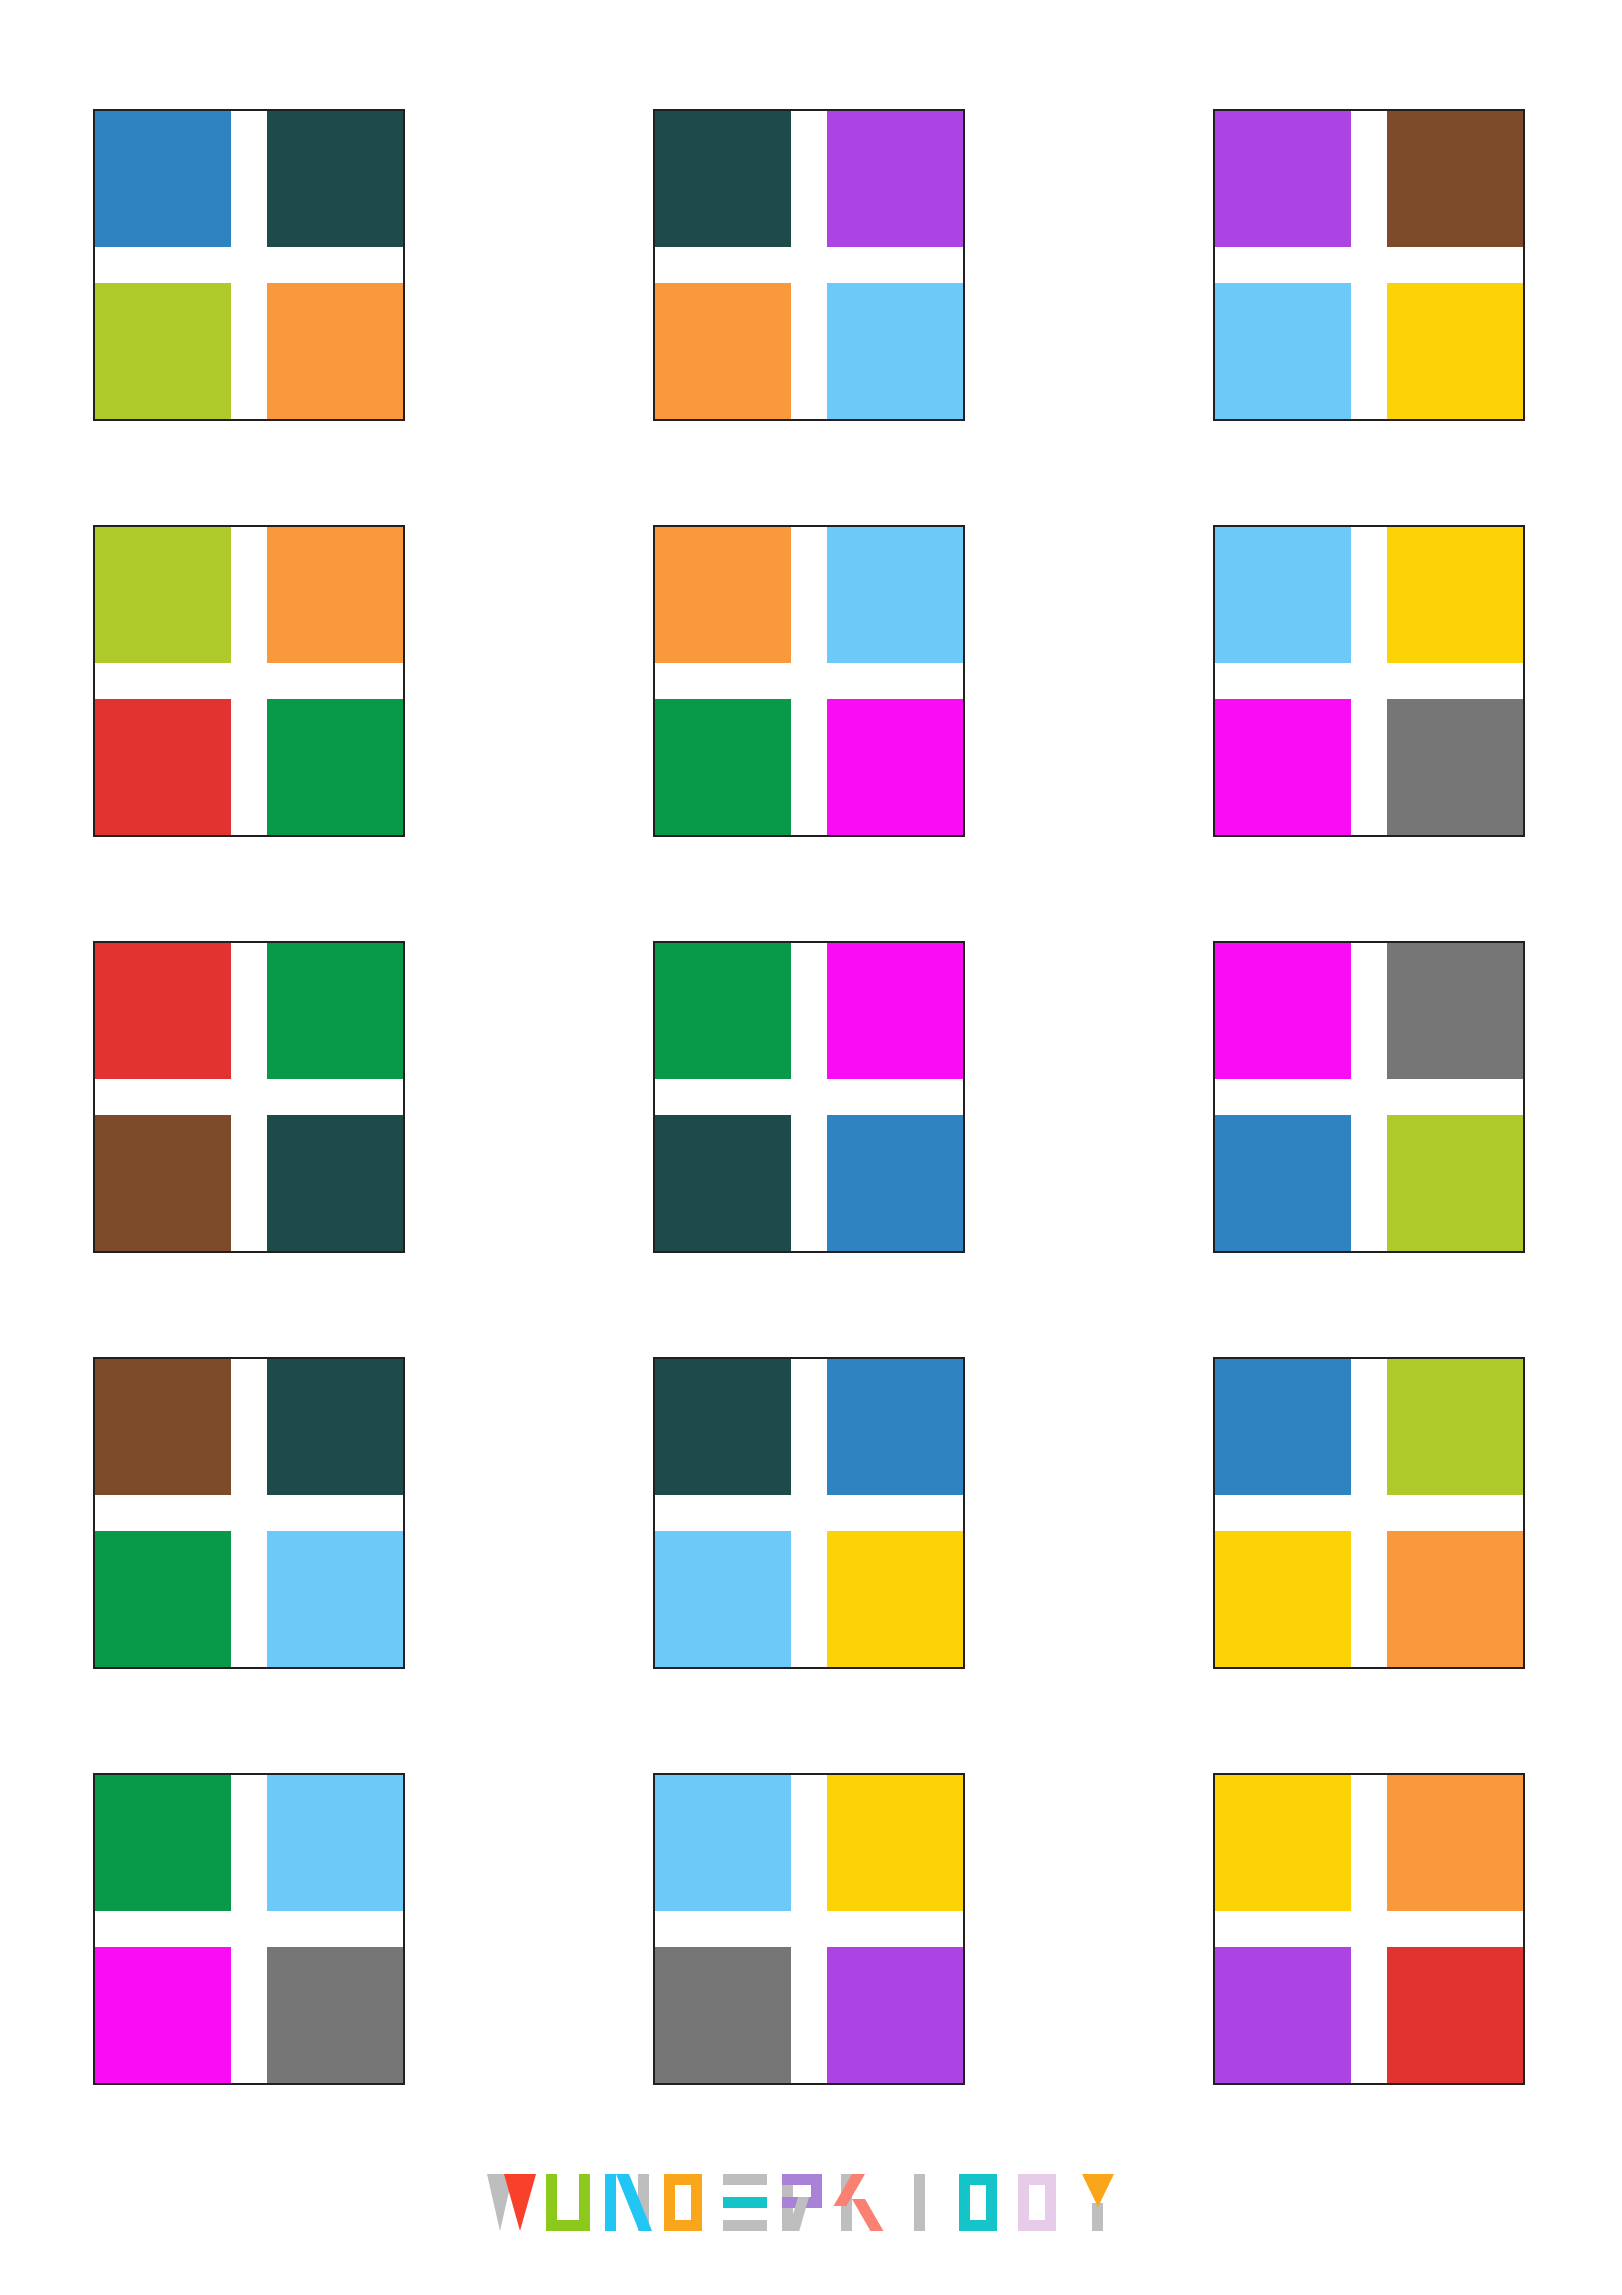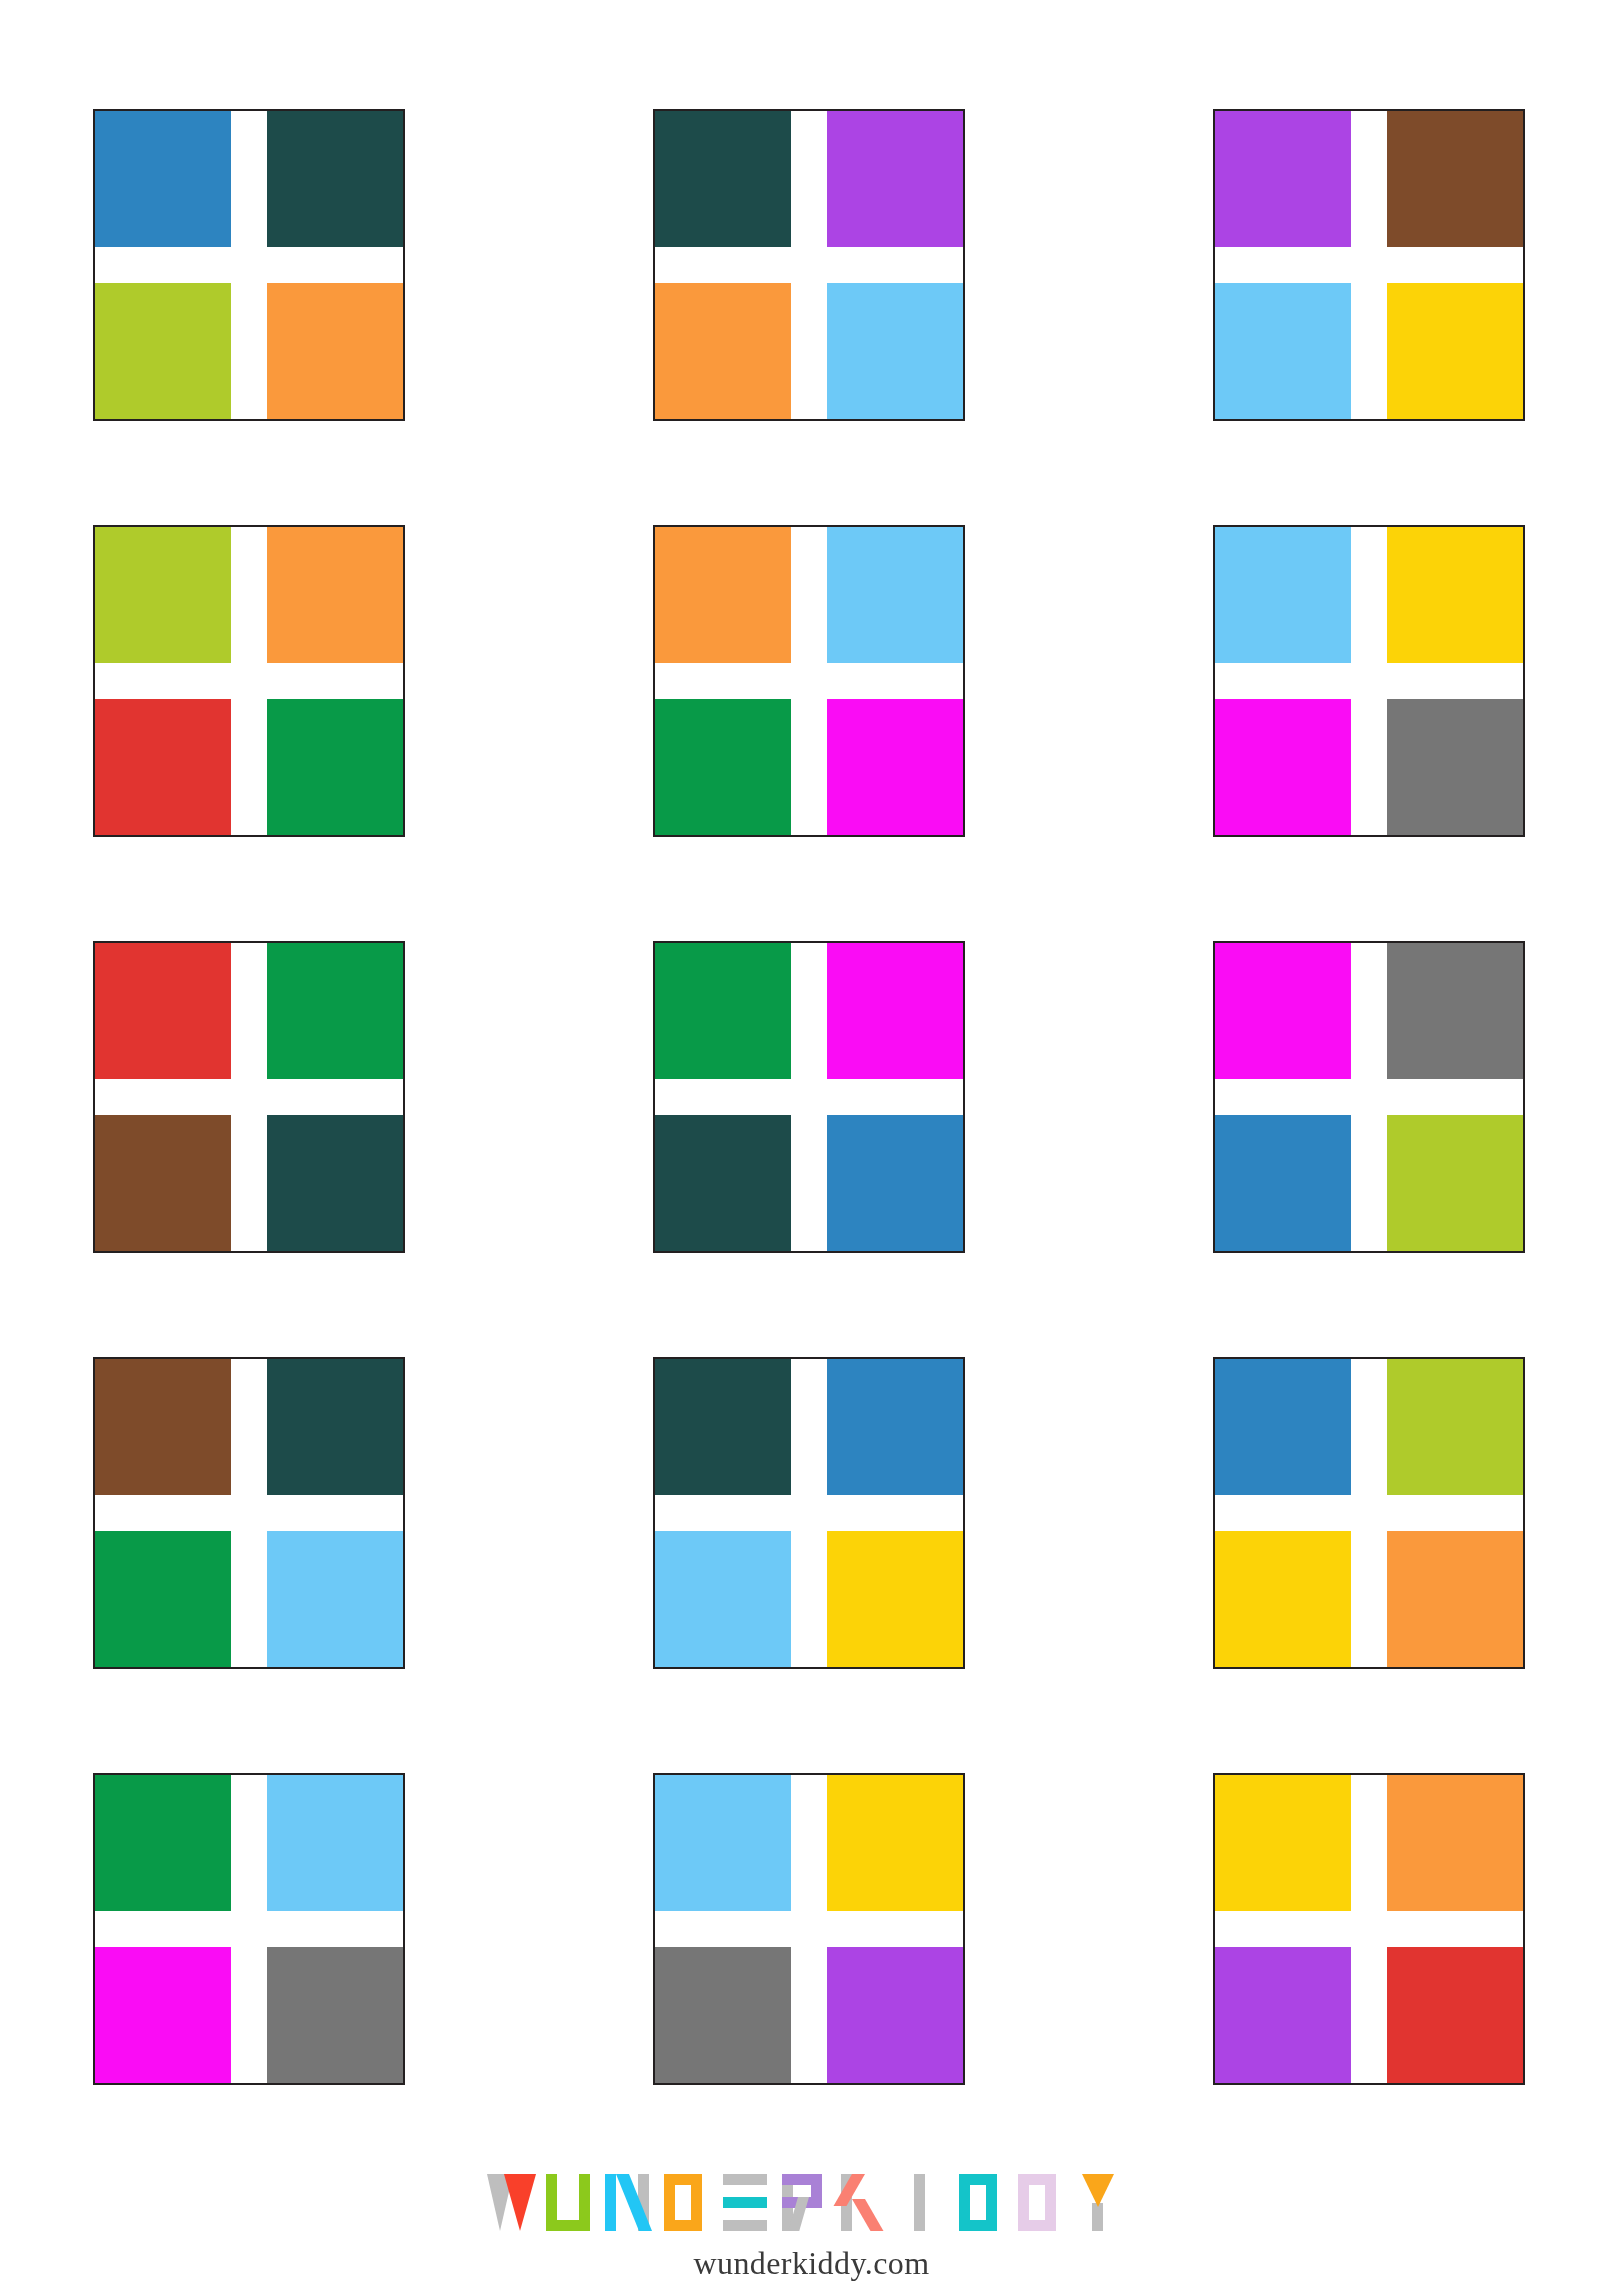--- a/index.html
+++ b/index.html
@@ -187,17 +187,16 @@
       <div class="quadrant" style="background: rgb(250, 153, 60);"></div>
       <div class="quadrant" style="background: rgb(172, 68, 228);"></div>
       <div class="quadrant" style="background: rgb(225, 52, 48);"></div>
     </div>
   </div>
 
 <div id="footer">
 
   <div id="brand-block">
     <div id="wordmark"><span class="wm-letter"><span class="tri-down" style="left: 0px; top: 0px; border-left-width: 13.5px; border-right-width: 13.5px; border-top: 57px solid rgb(190, 190, 190);"></span><span class="tri-down" style="left: 17.4px; top: 0px; border-left-width: 16px; border-right-width: 16px; border-top: 57px solid rgb(249, 64, 42);"></span></span><span class="wm-letter"><span class="bar" style="left: 0px; top: 0px; width: 11px; height: 57px; background: rgb(140, 201, 28);"></span><span class="bar" style="left: 33px; top: 0px; width: 11px; height: 57px; background: rgb(140, 201, 28);"></span><span class="bar" style="left: 0px; top: 46px; width: 44px; height: 11px; background: rgb(140, 201, 28);"></span></span><span class="wm-letter"><span class="bar" style="left: 0px; top: 0px; width: 11px; height: 57px; background: rgb(34, 198, 245);"></span><span class="bar" style="left: 33px; top: 0px; width: 11px; height: 57px; background: rgb(190, 190, 190);"></span><span class="bar" style="left: 11px; top: 0px; width: 12.7px; height: 57px; background: rgb(34, 198, 245); transform: skewX(22deg); transform-origin: left top;"></span></span><span class="wm-letter"><span class="bar" style="left: 0px; top: 0px; width: 11px; height: 57px; background: rgb(250, 166, 26);"></span><span class="bar" style="left: 0px; top: 0px; width: 38px; height: 11px; background: rgb(250, 166, 26);"></span><span class="bar" style="left: 0px; top: 46px; width: 38px; height: 11px; background: rgb(250, 166, 26);"></span><span class="bar" style="left: 27px; top: 11px; width: 11px; height: 35px; background: rgb(250, 166, 26);"></span></span><span class="wm-letter"><span class="bar" style="left: 0px; top: 0px; width: 44px; height: 11px; background: rgb(190, 190, 190);"></span><span class="bar" style="left: 0px; top: 23px; width: 44px; height: 11px; background: rgb(20, 196, 201);"></span><span class="bar" style="left: 0px; top: 46px; width: 44px; height: 11px; background: rgb(190, 190, 190);"></span></span><span class="wm-letter"><span class="bar" style="left: 0px; top: 0px; width: 11px; height: 57px; background: rgb(190, 190, 190);"></span><span class="bar" style="left: 0px; top: 0px; width: 40px; height: 11px; background: rgb(169, 129, 214);"></span><span class="bar" style="left: 28.5px; top: 0px; width: 11px; height: 28.5px; background: rgb(169, 129, 214);"></span><span class="bar" style="left: 0px; top: 23px; width: 40px; height: 11px; background: rgb(169, 129, 214);"></span><span class="bar" style="left: 16px; top: 23px; width: 11px; height: 34px; background: rgb(190, 190, 190); transform: skewX(-16deg); transform-origin: left top;"></span></span><span class="wm-letter"><span class="bar" style="left: 0px; top: 0px; width: 11px; height: 57px; background: rgb(190, 190, 190);"></span><span class="bar" style="left: 11px; top: 0px; width: 12.7px; height: 32px; background: rgb(250, 128, 114); transform: skewX(-30deg); transform-origin: left top;"></span><span class="bar" style="left: 11px; top: 25px; width: 12.7px; height: 32px; background: rgb(250, 128, 114); transform: skewX(30deg); transform-origin: left top;"></span></span><span class="wm-letter"><span class="bar" style="left: 13.5px; top: 0px; width: 11px; height: 57px; background: rgb(190, 190, 190);"></span></span><span class="wm-letter"><span class="bar" style="left: 0px; top: 0px; width: 11px; height: 57px; background: rgb(20, 196, 201);"></span><span class="bar" style="left: 0px; top: 0px; width: 38px; height: 11px; background: rgb(20, 196, 201);"></span><span class="bar" style="left: 0px; top: 46px; width: 38px; height: 11px; background: rgb(20, 196, 201);"></span><span class="bar" style="left: 27px; top: 11px; width: 11px; height: 35px; background: rgb(20, 196, 201);"></span></span><span class="wm-letter"><span class="bar" style="left: 0px; top: 0px; width: 11px; height: 57px; background: rgb(230, 204, 232);"></span><span class="bar" style="left: 0px; top: 0px; width: 38px; height: 11px; background: rgb(230, 204, 232);"></span><span class="bar" style="left: 0px; top: 46px; width: 38px; height: 11px; background: rgb(230, 204, 232);"></span><span class="bar" style="left: 27px; top: 11px; width: 11px; height: 35px; background: rgb(230, 204, 232);"></span></span><span class="wm-letter"><span class="bar" style="left: 15px; top: 28.5px; width: 11px; height: 28.5px; background: rgb(190, 190, 190);"></span><span class="tri-down" style="left: 4.8px; top: 0px; border-left-width: 16px; border-right-width: 16px; border-top: 33px solid rgb(250, 166, 26);"></span></span></div>
-    <div id="brand-url">wunderkiddy.com</div>
   </div>
 
 </div>
 
 
 </body></html>

